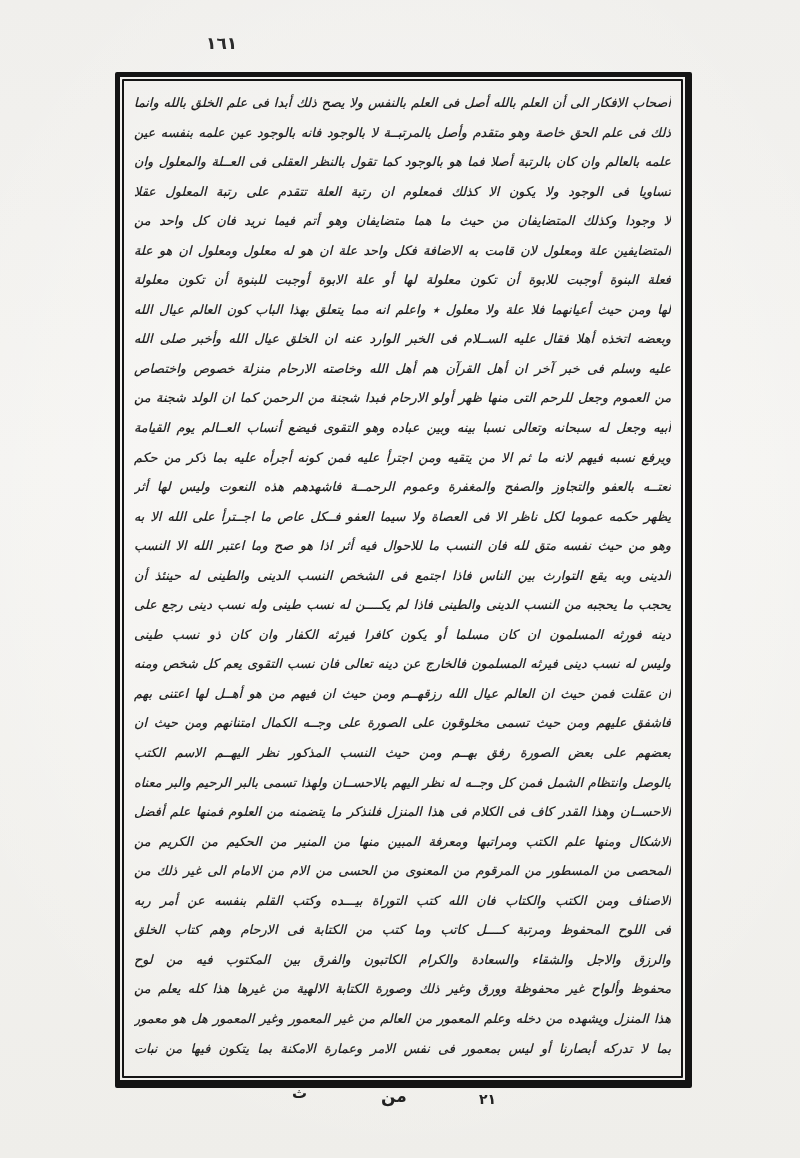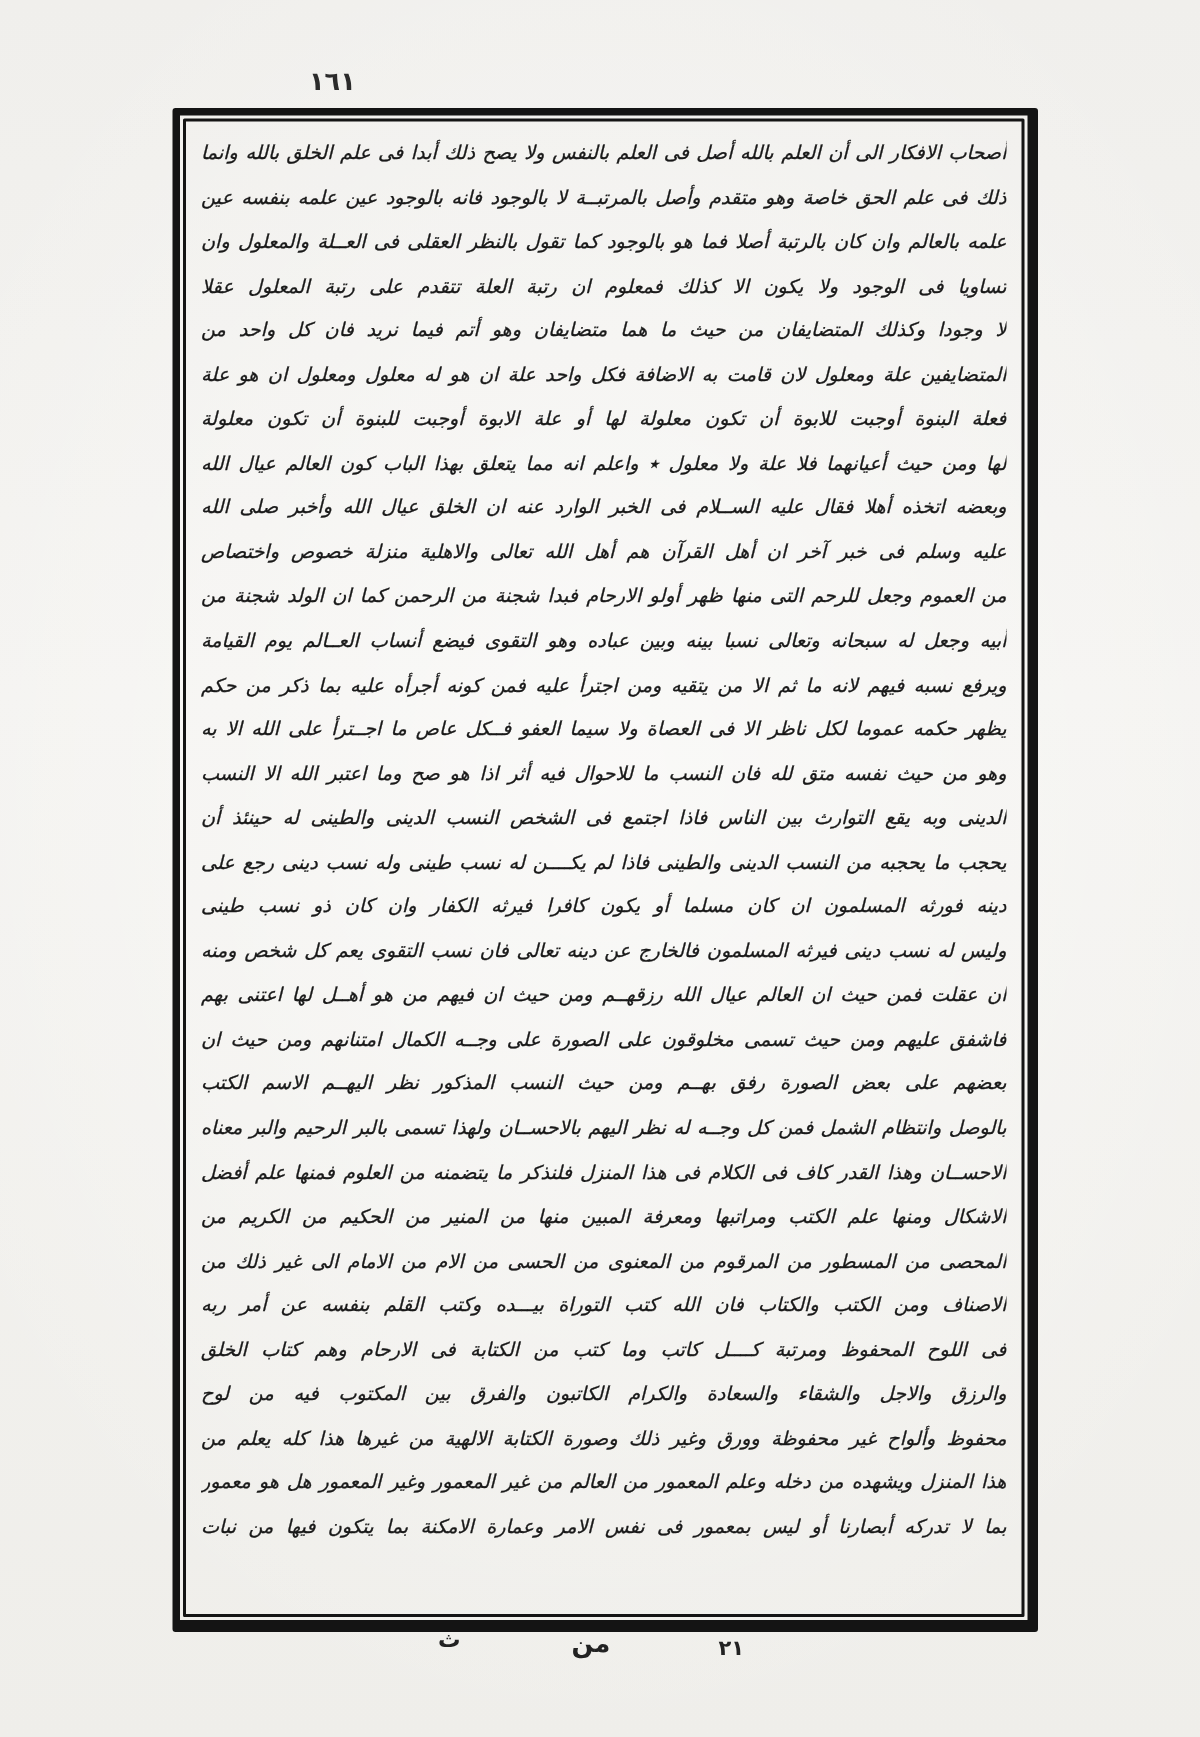--- a/index.html
+++ b/index.html
@@ -12,21 +12,20 @@
     overflow:hidden;
     font-family:"DejaVu Sans", sans-serif;
     color:#1a1a1a;
   }
   .folio-number{
     position:absolute;
     left:206px;top:33px;
     font-size:17px;font-weight:bold;
     color:#2b2b2b;
     letter-spacing:2px;
-    margin-top:12px;
   }
   .frame-outer{
     position:absolute;
     left:115px;top:72px;
     width:577px;height:1016px;
     box-sizing:border-box;
     border:5px solid #141414;
     border-right-width:7px;
     border-bottom-width:8px;
     border-radius:2px;
@@ -77,24 +76,25 @@
       <div class="manuscript-text">
         <div class="line">أصحاب الافكار الى أن العلم بالله أصل فى العلم بالنفس ولا يصح ذلك أبدا فى علم الخلق بالله وانما</div>
         <div class="line">ذلك فى علم الحق خاصة وهو متقدم وأصل بالمرتبــة لا بالوجود فانه بالوجود عين علمه بنفسه عين</div>
         <div class="line">علمه بالعالم وان كان بالرتبة أصلا فما هو بالوجود كما تقول بالنظر العقلى فى العــلة والمعلول وان</div>
         <div class="line">تساويا فى الوجود ولا يكون الا كذلك فمعلوم ان رتبة العلة تتقدم على رتبة المعلول عقلا</div>
         <div class="line">لا وجودا وكذلك المتضايفان من حيث ما هما متضايفان وهو أتم فيما نريد فان كل واحد من</div>
         <div class="line">المتضايفين علة ومعلول لان قامت به الاضافة فكل واحد علة ان هو له معلول ومعلول ان هو علة</div>
         <div class="line">فعلة البنوة أوجبت للابوة أن تكون معلولة لها أو علة الابوة أوجبت للبنوة أن تكون معلولة</div>
         <div class="line">لها ومن حيث أعيانهما فلا علة ولا معلول ٭ واعلم انه مما يتعلق بهذا الباب كون العالم عيال الله</div>
         <div class="line">وبعضه اتخذه أهلا فقال عليه الســلام فى الخبر الوارد عنه ان الخلق عيال الله وأخبر صلى الله</div>
-        <div class="line">عليه وسلم فى خبر آخر ان أهل القرآن هم أهل الله تعالى والاهلية منزلة خصوص واختصاص</div>
+        <div class="line">عليه وسلم فى خبر آخر ان أهل القرآن هم أهل الله وخاصته الارحام منزلة خصوص واختصاص</div>
         <div class="line">من العموم وجعل للرحم التى منها ظهر أولو الارحام فبدا شجنة من الرحمن كما ان الولد شجنة من</div>
         <div class="line">أبيه وجعل له سبحانه وتعالى نسبا بينه وبين عباده وهو التقوى فيضع أنساب العــالم يوم القيامة</div>
         <div class="line">ويرفع نسبه فيهم لانه ما ثم الا من يتقيه ومن اجترأ عليه فمن كونه أجرأه عليه بما ذكر من حكم</div>
+        <div class="line">نعتــه بالعفو والتجاوز والصفح والمغفرة وعموم الرحمــة فاشهدهم هذه النعوت وليس لها أثر</div>
         <div class="line">يظهر حكمه عموما لكل ناظر الا فى العصاة ولا سيما العفو فــكل عاص ما اجــترأ على الله الا به</div>
         <div class="line">وهو من حيث نفسه متق لله فان النسب ما للاحوال فيه أثر اذا هو صح وما اعتبر الله الا النسب</div>
         <div class="line">الدينى وبه يقع التوارث بين الناس فاذا اجتمع فى الشخص النسب الدينى والطينى له حينئذ أن</div>
         <div class="line">يحجب ما يحجبه من النسب الدينى والطينى فاذا لم يكــــن له نسب طينى وله نسب دينى رجع على</div>
         <div class="line">دينه فورثه المسلمون ان كان مسلما أو يكون كافرا فيرثه الكفار وان كان ذو نسب طينى</div>
         <div class="line">وليس له نسب دينى فيرثه المسلمون فالخارج عن دينه تعالى فان نسب التقوى يعم كل شخص ومنه</div>
         <div class="line">ان عقلت فمن حيث ان العالم عيال الله رزقهــم ومن حيث ان فيهم من هو أهــل لها اعتنى بهم</div>
         <div class="line">فاشفق عليهم ومن حيث تسمى مخلوقون على الصورة على وجــه الكمال امتنانهم ومن حيث ان</div>
         <div class="line">بعضهم على بعض الصورة رفق بهــم ومن حيث النسب المذكور نظر اليهــم الاسم الكتب</div>
         <div class="line">بالوصل وانتظام الشمل فمن كل وجــه له نظر اليهم بالاحســان ولهذا تسمى بالبر الرحيم والبر معناه</div>

